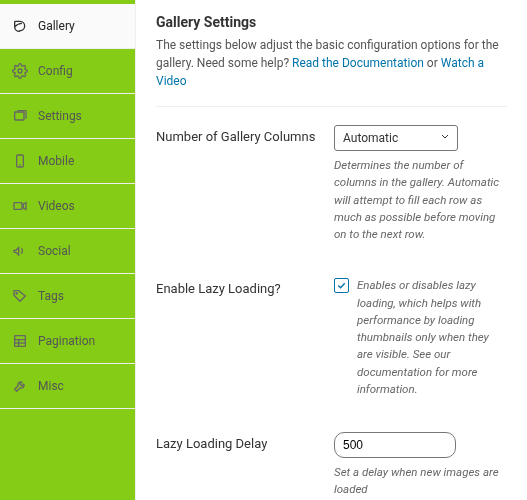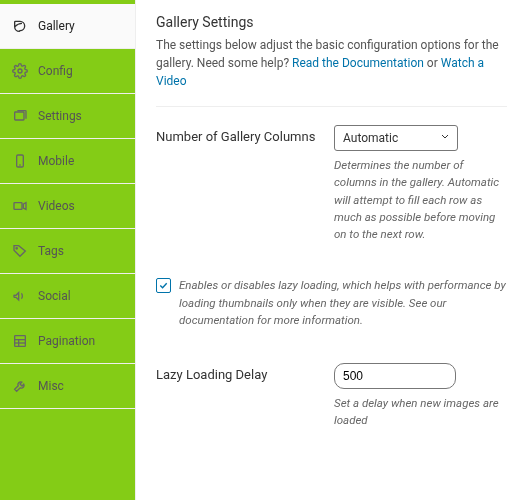--- a/index.html
+++ b/index.html
@@ -4,21 +4,21 @@
 <style>
   * { box-sizing: border-box; margin: 0; padding: 0; }
   html, body { width: 527px; height: 500px; font-family: -apple-system, "Segoe UI", Roboto, Arial, sans-serif; font-size: 13px; color: #333; background: #fff; }
   .wrap { display: flex; width: 527px; height: 500px; }
   .sidebar { width: 136px; background: #84cc16; border-right: 1px solid #eee; padding-top: 4px; }
   .side-item { display: flex; align-items: center; gap: 10px; padding: 14px 12px; color: #555; border-bottom: 1px solid #eee; font-size: 12px; cursor: pointer; }
   .side-item.active { background: #fafafa; color: #222; }
   .side-item .icon { width: 16px; height: 16px; display: inline-flex; align-items: center; justify-content: center; color: #666; }
   .side-item.active .icon { color: #333; }
   .content { flex: 1; padding: 14px 20px 20px 20px; overflow-y: auto; }
-  .title { font-size: 14px; font-weight: 400; color: #333; margin-bottom: 6px; }
+  .title { font-size: 14px; font-weight: 700; color: #333; margin-bottom: 6px; }
   .intro { font-size: 12px; color: #555; line-height: 1.5; margin-bottom: 16px; }
   .intro a { color: #0073aa; text-decoration: none; }
   hr.sep { border: none; border-top: 1px solid #eee; margin: 0 0 18px 0; }
   .field { display: flex; gap: 18px; margin-bottom: 34px; }
   .field-label { width: 160px; font-size: 13px; font-weight: 400; color: #333; padding-top: 4px; flex-shrink: 0; }
   .field-body { flex: 1; }
   .select { position: relative; width: 124px; }
   .select-box { border: 1px solid #777; border-radius: 3px; padding: 5px 26px 5px 8px; font-size: 12px; background: #fff; cursor: pointer; }
   .select .chev { position: absolute; right: 7px; top: 50%; transform: translateY(-50%); pointer-events: none; }
   .desc { font-size: 11.5px; font-style: italic; color: #666; line-height: 1.5; margin-top: 6px; }
@@ -80,35 +80,35 @@
             <rect x="3" y="7" width="12" height="10" rx="1"></rect>
             <polygon points="17 9 21 7 21 17 17 15"></polygon>
           </svg>
       </span>
       <span>Videos</span>
     </div>
 
     <div class="side-item">
       <span class="icon">
         <svg width="16" height="16" viewBox="0 0 24 24" fill="none" stroke="currentColor" stroke-width="2">
+            <path d="M3 11v2a1 1 0 001 1h2l4 4V7l-4 4H4a1 1 0 00-1 0z"></path>
+            <path d="M14 8c2 1 2 7 0 8"></path>
+          </svg>
+      </span>
+      <span>Social</span>
+    </div>
+
+    <div class="side-item">
+      <span class="icon">
+        <svg width="16" height="16" viewBox="0 0 24 24" fill="none" stroke="currentColor" stroke-width="2">
             <path d="M20 12l-8 8-9-9V4h7l10 8z"></path>
             <circle cx="7" cy="8" r="1"></circle>
           </svg>
       </span>
       <span>Tags</span>
-    </div>
-
-    <div class="side-item">
-      <span class="icon">
-        <svg width="16" height="16" viewBox="0 0 24 24" fill="none" stroke="currentColor" stroke-width="2">
-            <path d="M3 11v2a1 1 0 001 1h2l4 4V7l-4 4H4a1 1 0 00-1 0z"></path>
-            <path d="M14 8c2 1 2 7 0 8"></path>
-          </svg>
-      </span>
-      <span>Social</span>
     </div>
 
     <div class="side-item">
       <span class="icon">
         <svg width="16" height="16" viewBox="0 0 24 24" fill="none" stroke="currentColor" stroke-width="2">
             <rect x="4" y="4" width="16" height="16" rx="1"></rect>
             <line x1="4" y1="10" x2="20" y2="10"></line>
             <line x1="4" y1="15" x2="20" y2="15"></line>
             <line x1="10" y1="10" x2="10" y2="20"></line>
           </svg>
@@ -143,20 +143,21 @@
             <svg width="12" height="12" viewBox="0 0 24 24" fill="none" stroke="#333" stroke-width="2">
                 <polyline points="6 9 12 15 18 9"></polyline>
               </svg>
           </span>
         </div>
         <div class="desc">Determines the number of columns in the gallery. Automatic will attempt to fill each row as much as possible before moving on to the next row.</div>
       </div>
     </div>
 
     <div class="field">
+      <div class="field-label">Enable Lazy Loading?</div>
       <div class="field-body">
         <div class="check-row">
           <span class="check">
             <svg width="11" height="11" viewBox="0 0 24 24" fill="none" stroke="#0073aa" stroke-width="3">
                 <polyline points="5 12 10 17 19 7"></polyline>
               </svg>
           </span>
           <div class="desc" style="margin-top:0">Enables or disables lazy loading, which helps with performance by loading thumbnails only when they are visible. See our documentation for more information.</div>
         </div>
       </div>

